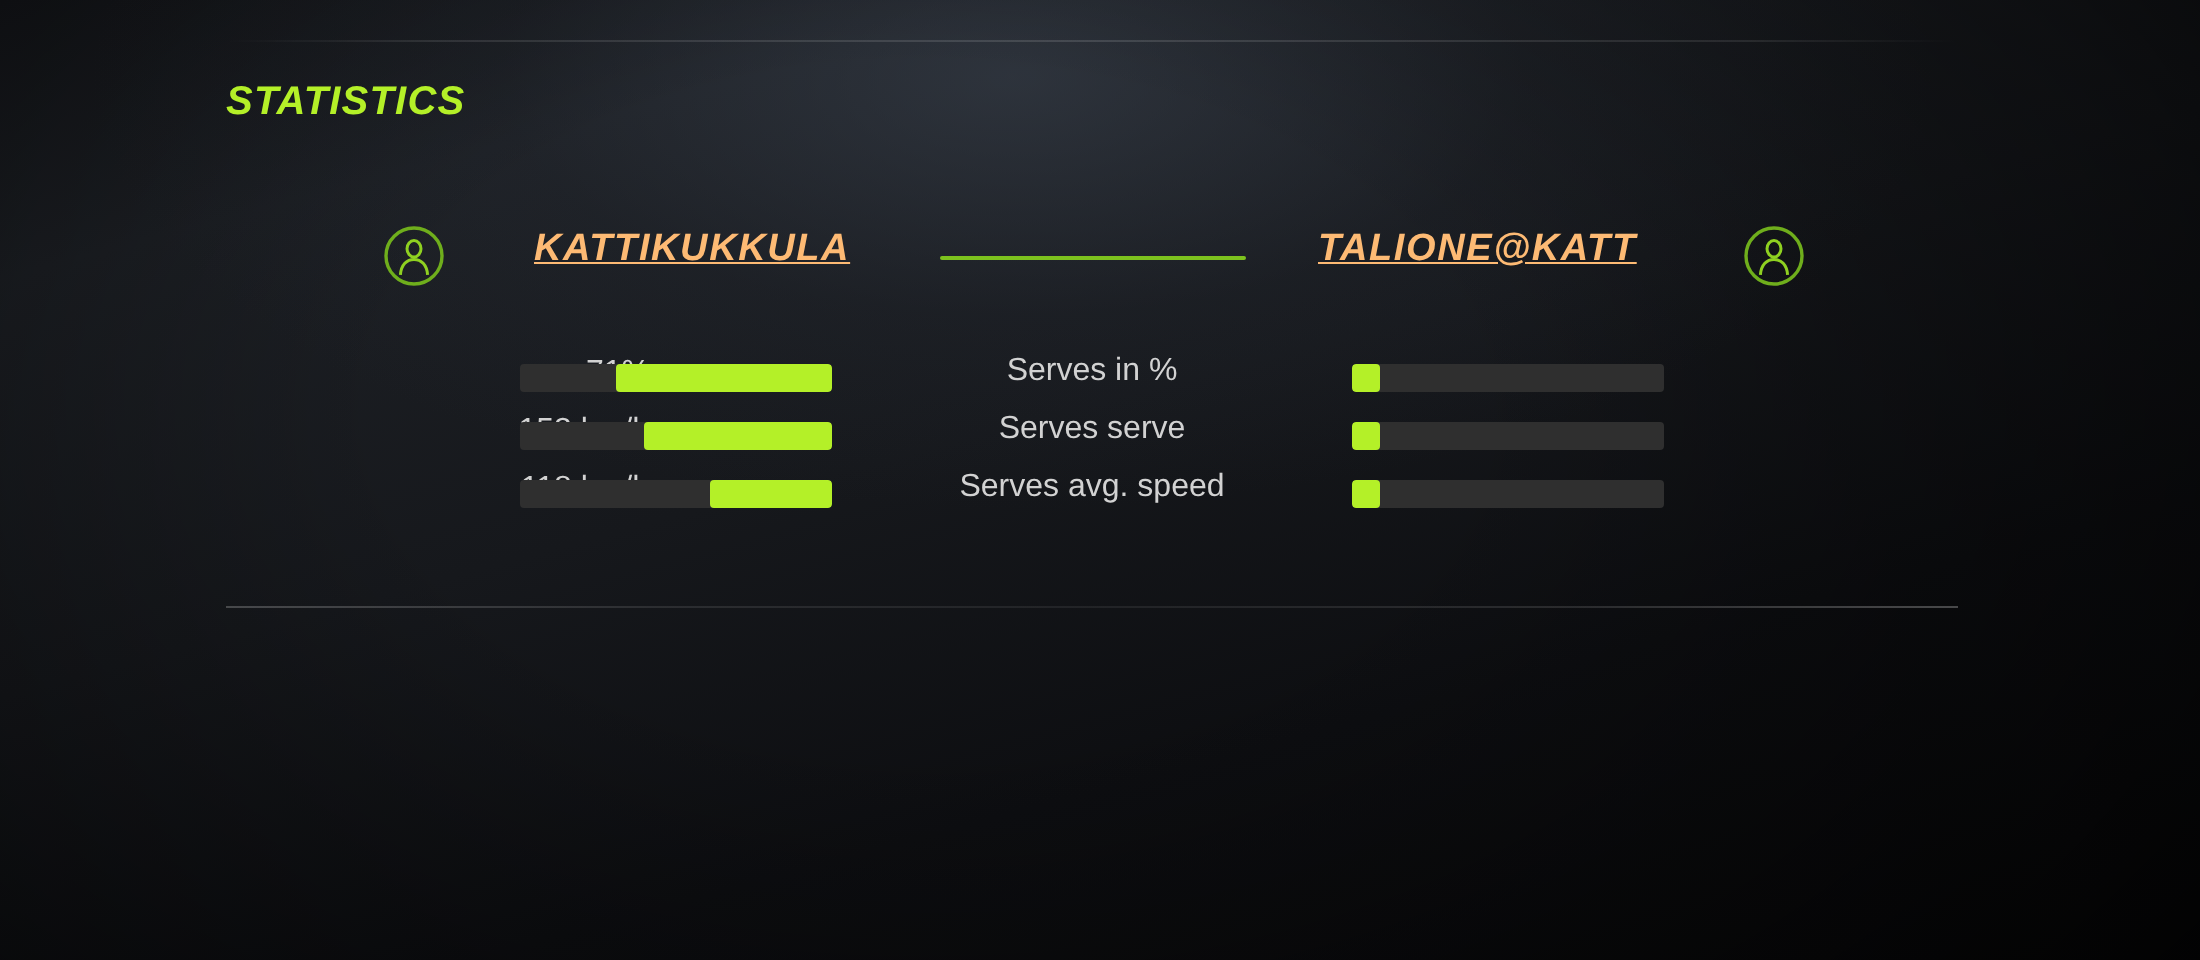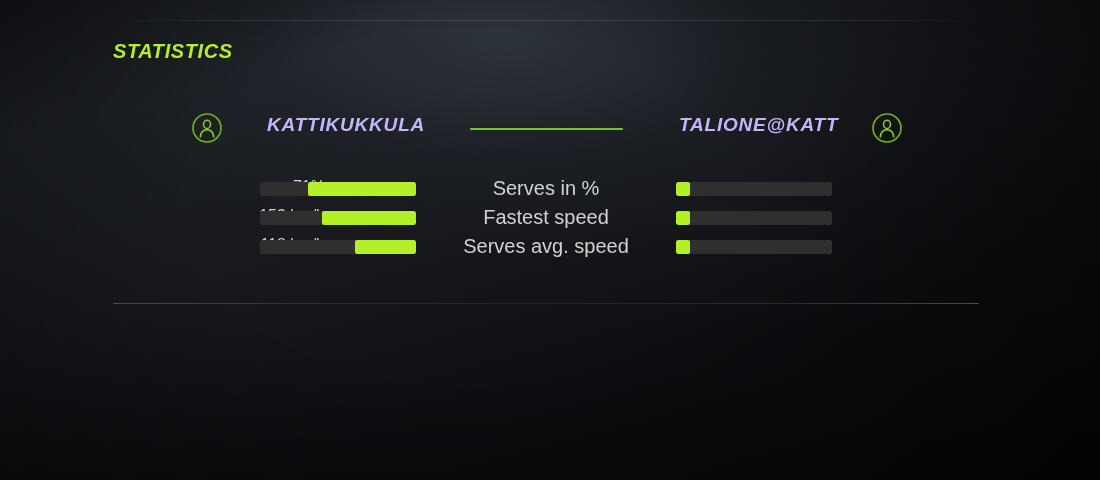--- a/index.html
+++ b/index.html
@@ -85,25 +85,26 @@
   .avatar-left  { left: 78px; }
   .avatar-right { left: 758px; }
 
   .player-name {
     position: absolute;
     top: 6px;
     font-size: 19px;
     font-weight: bold;
     font-style: italic;
     letter-spacing: 0.8px;
-    color: #c4b5fd;
-    white-space: nowrap;
+    color: #fdba74;
+    white-space: nowrap;
+    text-decoration: underline;
   }
   .player-left  { left: 154px; }
-  .player-right { left: 566px; }
+  .player-right { left: 546px; }
 
   .center-line {
     position: absolute;
     left: 357px;
     top: 20px;
     width: 153px;
     height: 2px;
     background: #7dc21e;
     border-radius: 1px;
   }
@@ -157,21 +158,21 @@
   }
   .fill-right-anchor { right: 0; }
   .fill-left-anchor  { left: 0; }
 
   .stat-label {
     position: absolute;
     left: 303px;
     top: 1px;
     width: 260px;
     text-align: center;
-    font-size: 20px;
+    font-size: 16px;
     color: #d2d2d2;
     white-space: nowrap;
   }
 </style>
 </head>
 <body>
 
 <div class="bg-base"></div>
 <div class="bg-glow"></div>
 <div class="bg-vignette"></div>
@@ -220,21 +221,21 @@
       <div class="bar bar-right">
         <div class="fill fill-left-anchor" style="width: 9%;"></div>
       </div>
     </div>
 
     <div class="stat-row">
       <div class="value-left">153 km/h</div>
       <div class="bar bar-left">
         <div class="fill fill-right-anchor" style="width: 60%;"></div>
       </div>
-      <div class="stat-label">Fastest speed</div>
+      <div class="stat-label">Serves serve</div>
       <div class="bar bar-right">
         <div class="fill fill-left-anchor" style="width: 9%;"></div>
       </div>
     </div>
 
     <div class="stat-row">
       <div class="value-left">118 km/h</div>
       <div class="bar bar-left">
         <div class="fill fill-right-anchor" style="width: 39%;"></div>
       </div>

